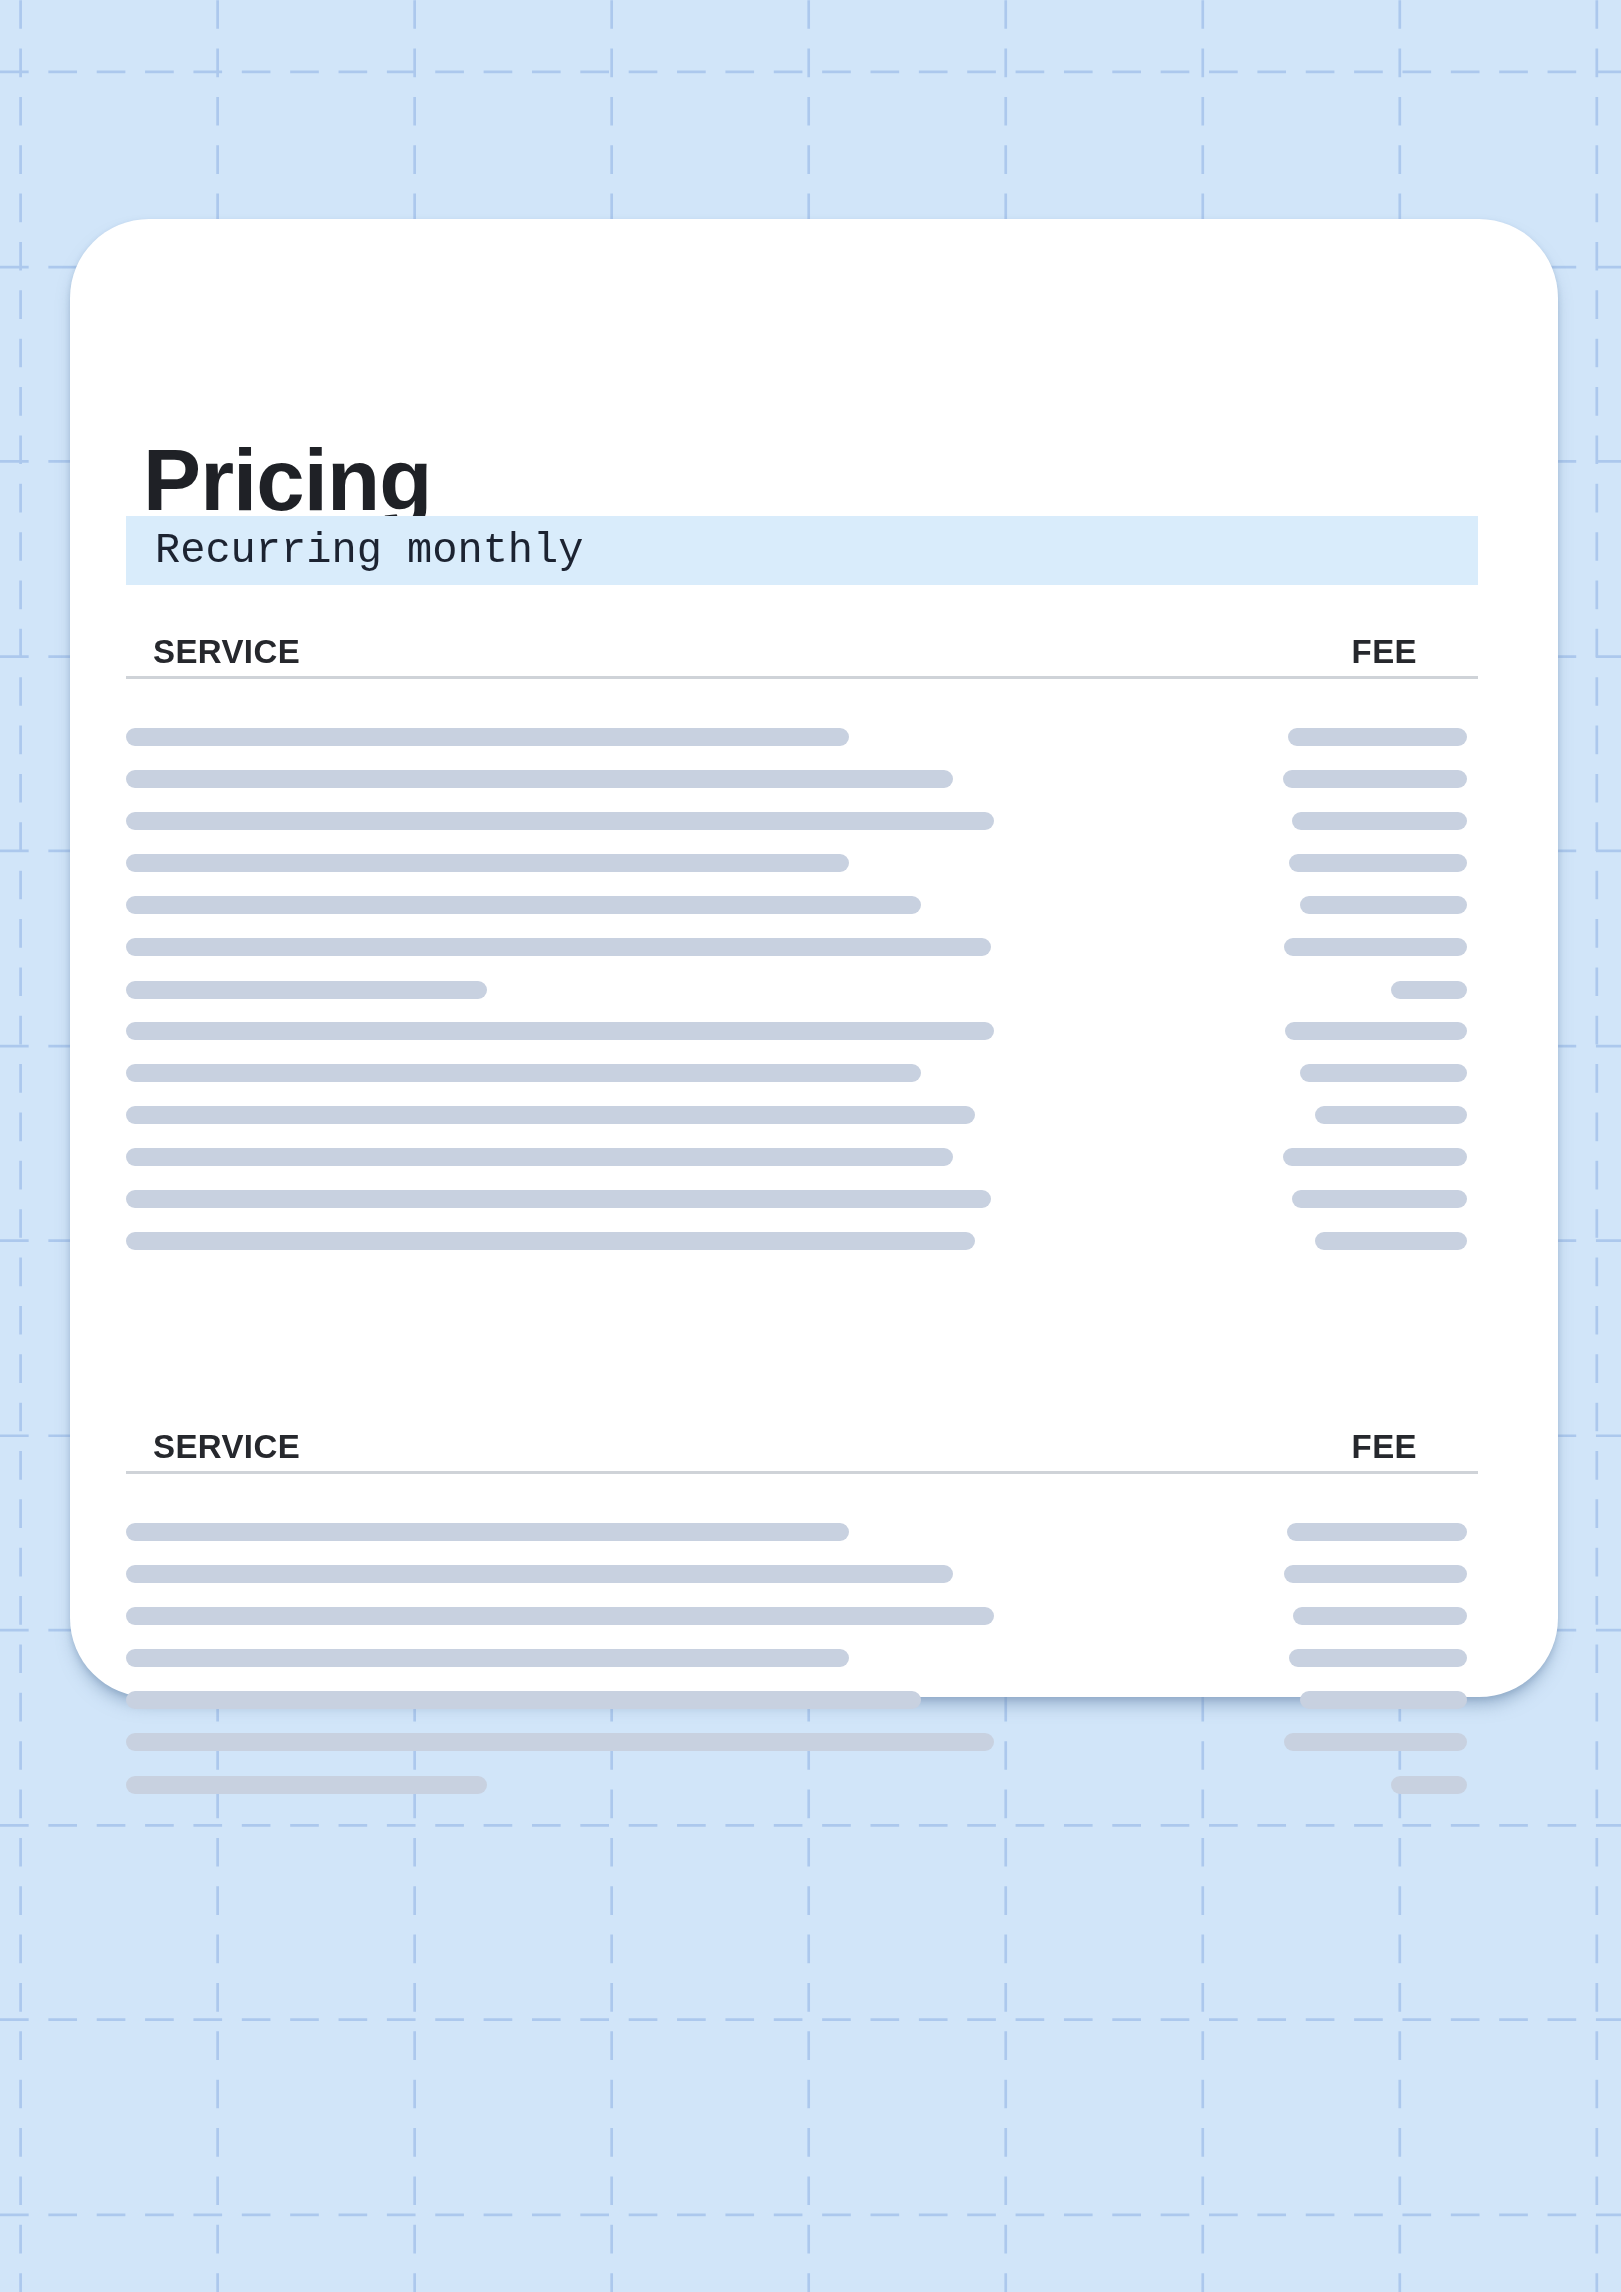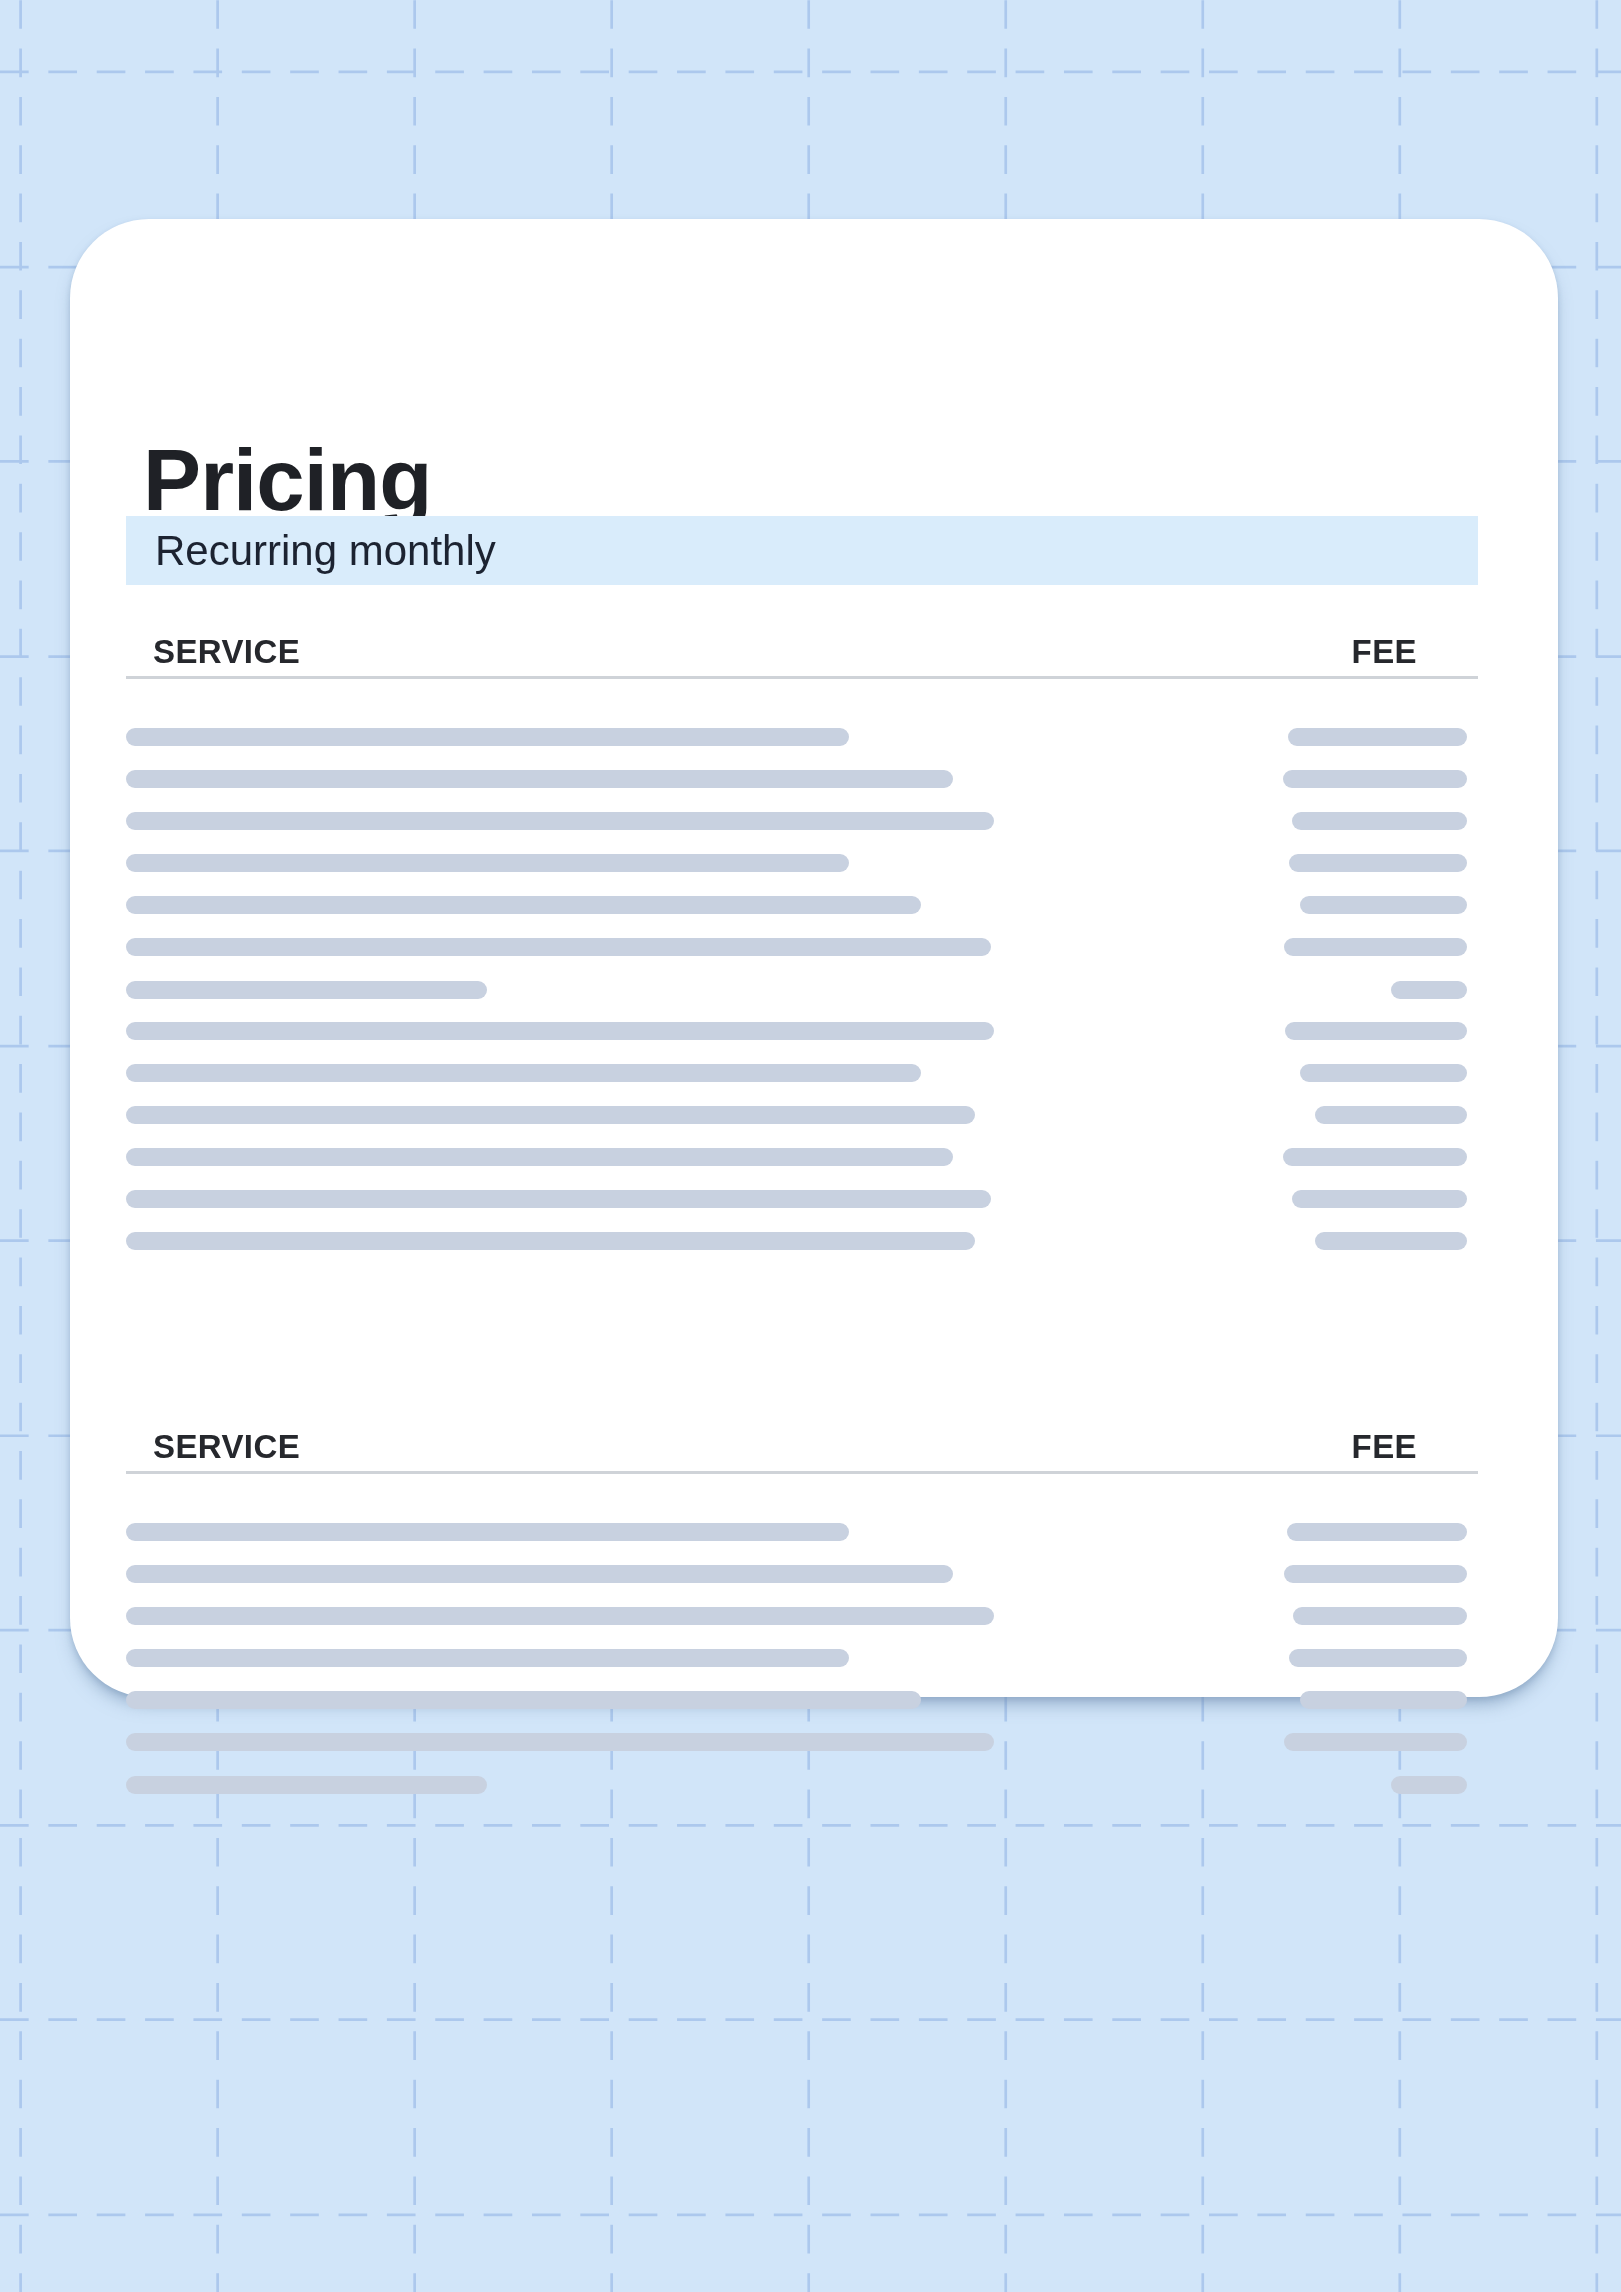--- a/index.html
+++ b/index.html
@@ -33,20 +33,21 @@
     left:56px;
     width:1352px;
   }
   .band{
     position:absolute;
     left:0;top:0;
     width:100%;height:69px;
     display:flex;align-items:center;
     padding-left:29px;
     box-sizing:border-box;
+    font-family:Liberation Mono, monospace;
   }
   .band-label{
     font-size:42px;
     font-weight:500;
     color:#1c2331;
     line-height:1;
   }
   .col-header{
     position:absolute;
     left:0;top:119px;

